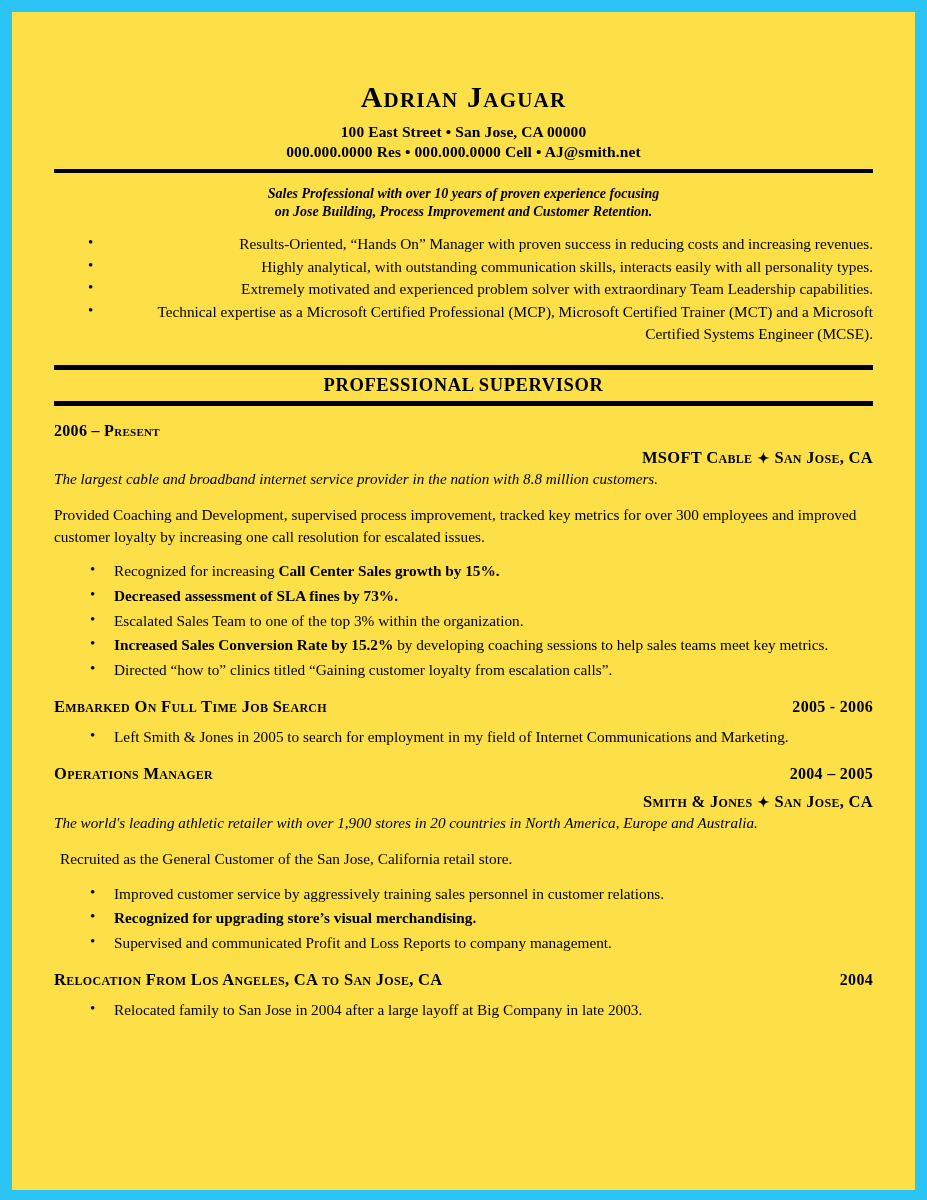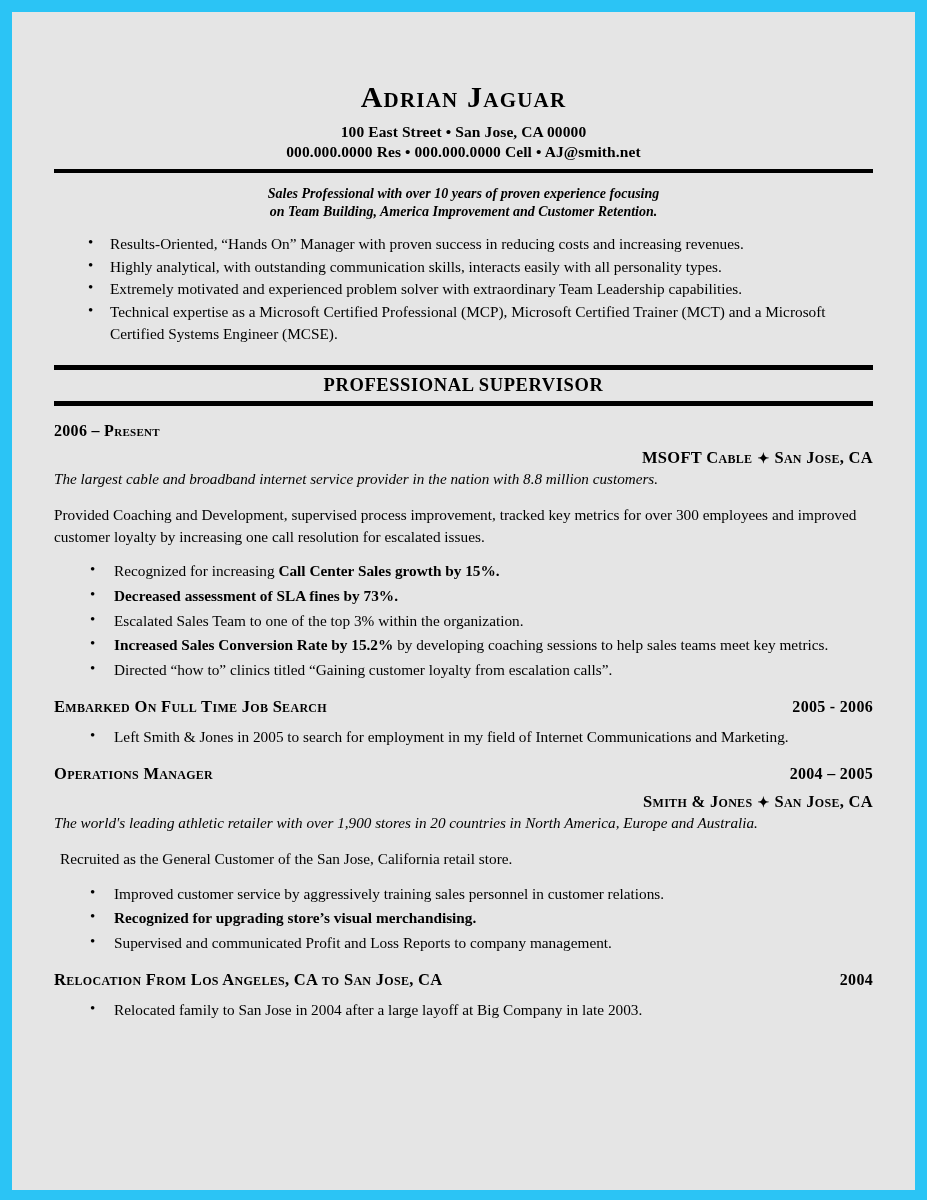--- a/index.html
+++ b/index.html
@@ -11,21 +11,21 @@
     font-family: "Liberation Serif", "DejaVu Serif", serif;
     overflow: hidden;
   }
 
   .page-frame {
     position: absolute;
     left: 12px;
     top: 12px;
     width: 903px;
     height: 1178px;
-    background: #e5e5e5;
+    background: #fde047;
   }
 
   .sheet {
     padding: 0 42px;
     color: #000;
   }
 
   
   .name {
     text-align: center;
@@ -70,20 +70,21 @@
   
   ul { list-style: none; }
 
   .summary-list { margin-top: 11px; padding-left: 34px; }
   .summary-list li {
     position: relative;
     font-size: 15.3px;
     line-height: 1.42;
     padding-left: 22px;
     margin-bottom: 1px;
+    text-align: right;
   }
   .summary-list li::before {
     content: "\2022";
     position: absolute;
     left: 0;
     top: -1px;
     font-size: 15px;
   }
 
   
@@ -169,21 +170,21 @@
 <div class="page-frame">
   <div class="sheet">
 
     <div class="name">Adrian Jaguar</div>
     <div class="contact-line">100 East Street • San Jose, CA 00000</div>
     <div class="contact-line">000.000.0000 Res • 000.000.0000 Cell •  AJ@smith.net</div>
     <div class="rule-thick"></div>
 
     <div>
       <div class="tagline">Sales Professional with over 10 years of proven experience focusing</div>
-      <div class="tagline" style="margin-top:0">on Team Building, America Improvement and Customer Retention.</div>
+      <div class="tagline" style="margin-top:0">on Jose Building, Process Improvement and Customer Retention.</div>
     </div>
     <ul class="summary-list">
       <li>Results-Oriented, “Hands On” Manager with proven success in reducing costs and increasing revenues.</li>
       <li>Highly analytical, with outstanding communication skills, interacts easily with all personality types.</li>
       <li>Extremely motivated and experienced problem solver with extraordinary Team Leadership capabilities.</li>
       <li>Technical expertise as a Microsoft Certified Professional (MCP), Microsoft Certified Trainer (MCT) and a Microsoft Certified Systems Engineer (MCSE).</li>
     </ul>
 
     <div class="section-wrap">
       <div class="dbl-top"></div>

